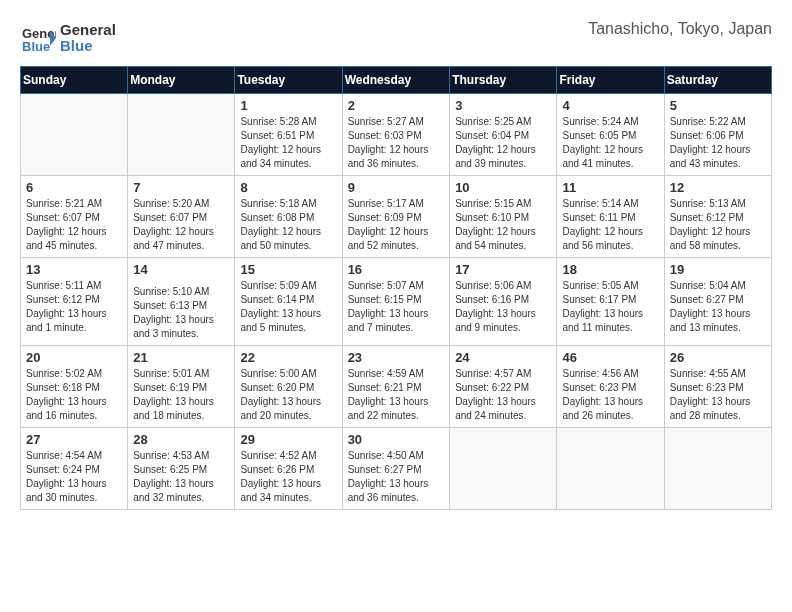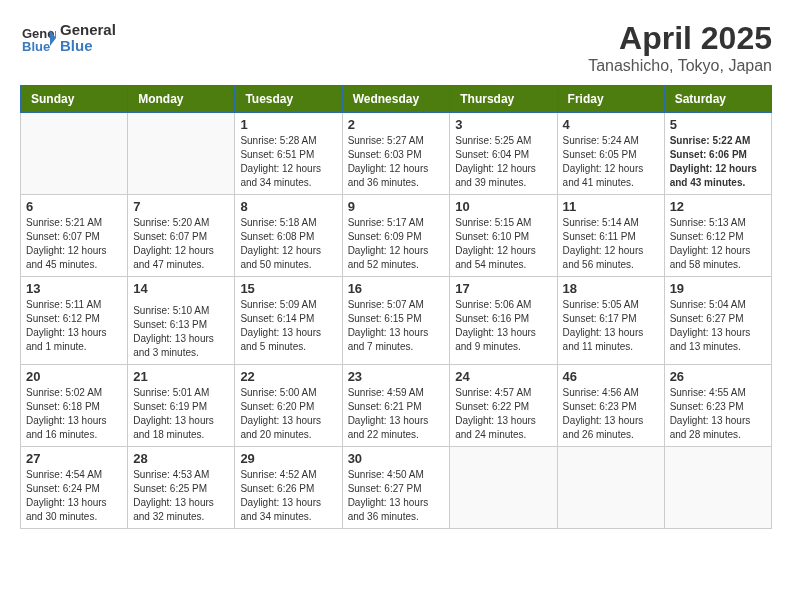--- a/index.html
+++ b/index.html
@@ -36,24 +36,24 @@
     .location {
       font-size: 16px;
       color: #555;
     }
     .calendar {
       width: 100%;
       border-collapse: collapse;
       font-size: 11px;
     }
     .calendar th {
-      background-color: #4d7c0f;
+      background-color: #0f172a;
       color: #fff;
       text-align: left;
-      padding: 6px 10px;
+      padding: 6px 2px;
       font-size: 12px;
       font-weight: bold;
       border: 1px solid #2d6aa8;
     }
     .calendar td {
       border: 1px solid #ccc;
       vertical-align: top;
       padding: 4px 5px;
       width: 108px;
       height: 80px;
@@ -83,21 +83,20 @@
       <text x="2" y="18" font-size="13" font-weight="bold" fill="#333" font-family="Arial">General</text>
       <text x="2" y="31" font-size="13" font-weight="bold" fill="#3a7abf" font-family="Arial">Blue</text>
       <polygon points="30,10 36,18 30,26" fill="#3a7abf"></polygon>
     </svg>
     <div style="line-height:1.1;">
       <div style="font-weight:bold;font-size:15px;color:#333;">General</div>
       <div style="font-weight:bold;font-size:15px;color:#3a7abf;">Blue</div>
     </div>
   </div>
   <div class="title-block">
-    <div class="month-title">April 2025</div>
     <div class="location">Tanashicho, Tokyo, Japan</div>
   </div>
 </div>
 
 <table class="calendar">
   <thead>
     <tr>
     <th>Sunday</th>
         <th>Monday</th>
         <th>Tuesday</th>
@@ -134,21 +133,21 @@
         </td>
         <td>
           <span class="day-num">4</span>
           <div class="day-detail" style="white-space: pre-line;">Sunrise: 5:24 AM
 Sunset: 6:05 PM
 Daylight: 12 hours
 and 41 minutes.</div>
         </td>
         <td>
           <span class="day-num">5</span>
-          <div class="day-detail" style="white-space: pre-line; font-weight: bold;">Sunrise: 5:22 AM
+          <div class="day-detail" style="white-space: pre-line;">Sunrise: 5:22 AM
 Sunset: 6:06 PM
 Daylight: 12 hours
 and 43 minutes.</div>
         </td>
       </tr>
       <tr>
         <td>
           <span class="day-num">6</span>
           <div class="day-detail" style="white-space: pre-line;">Sunrise: 5:21 AM
 Sunset: 6:07 PM

